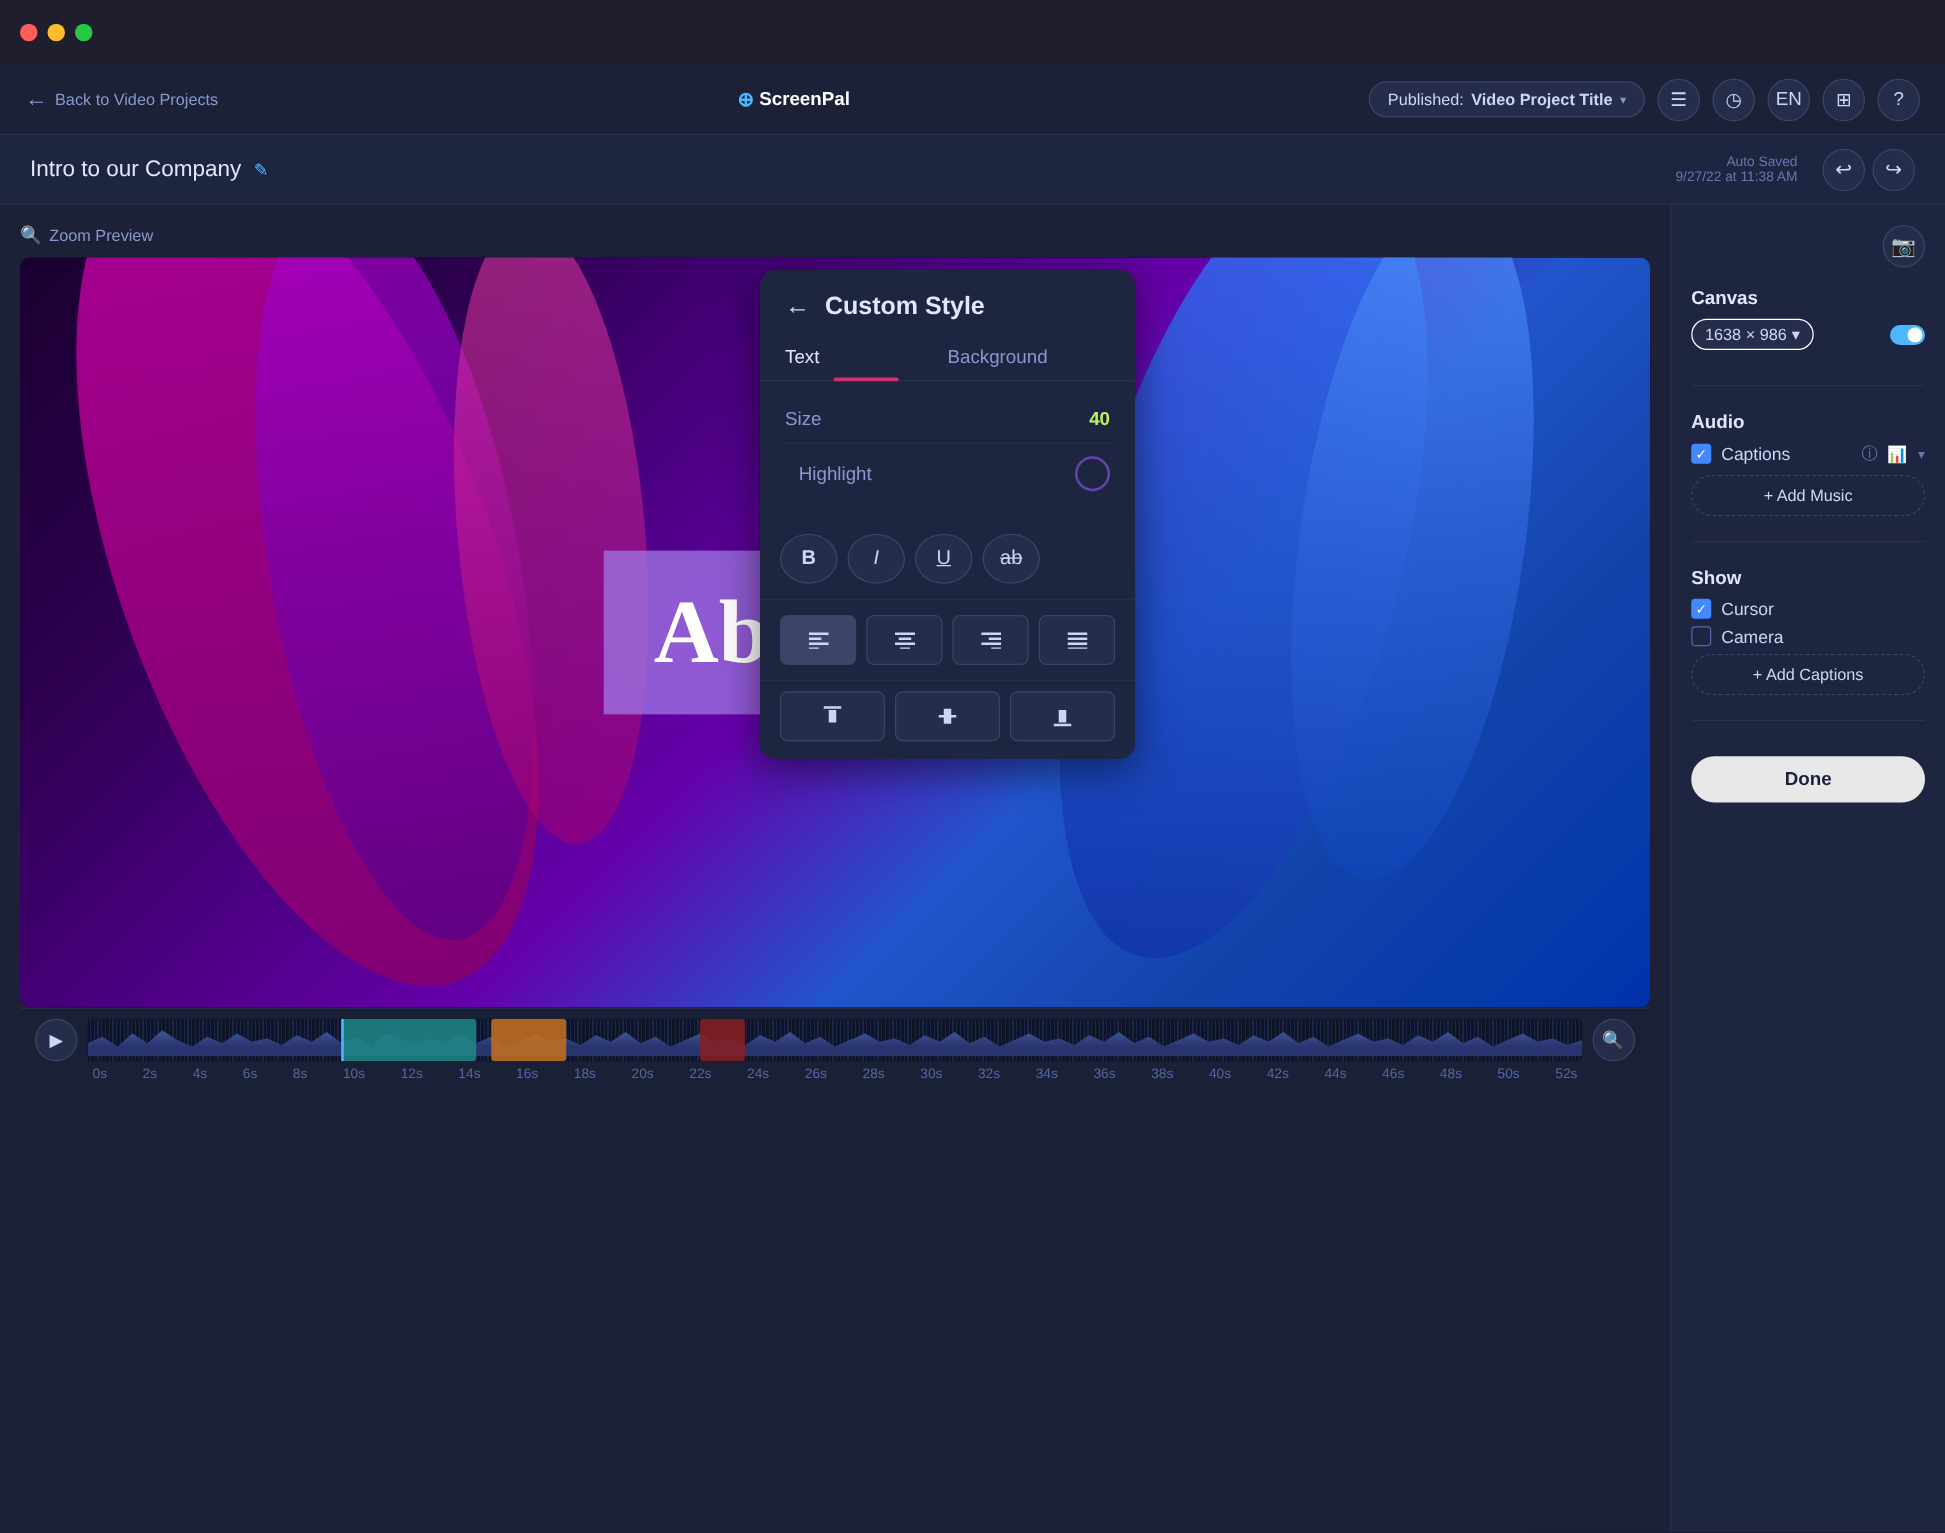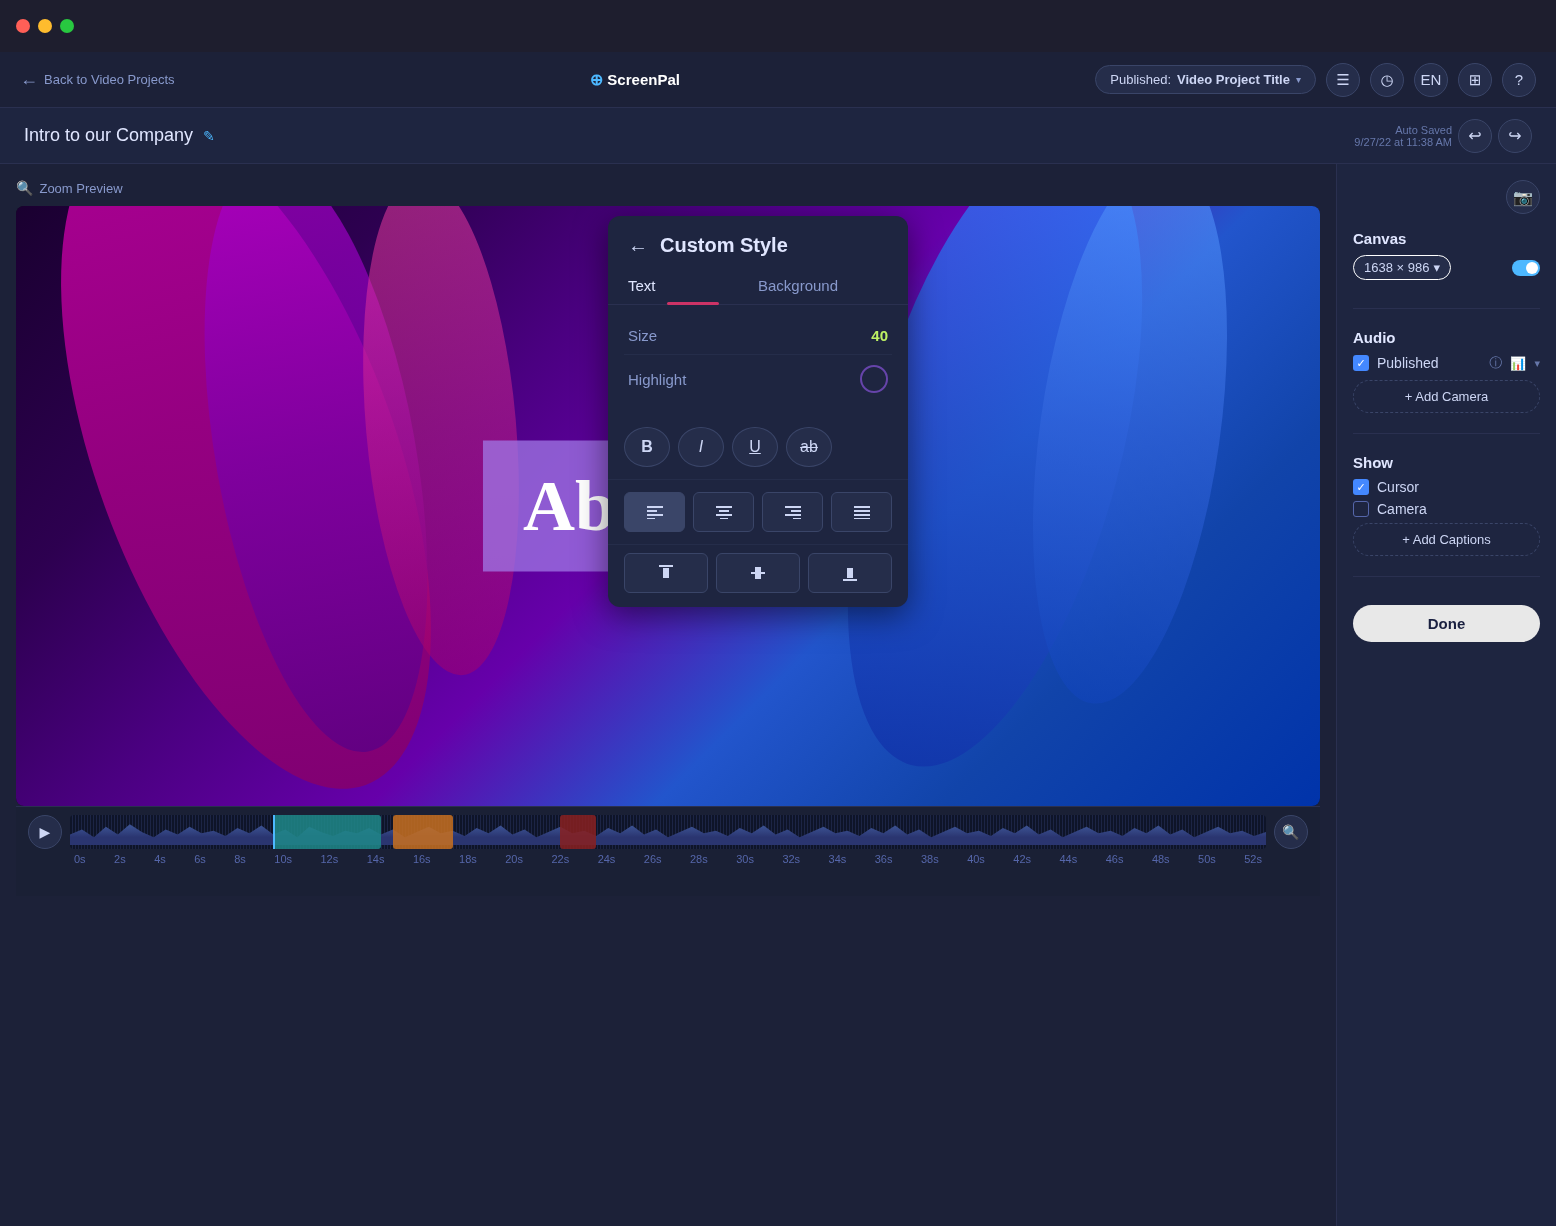--- a/index.html
+++ b/index.html
@@ -94,21 +94,21 @@
     .undo-redo-btn {
       width: 34px; height: 34px;
       border-radius: 50%;
       background: #252d4a;
       border: 1px solid #3a4568;
       color: #cdd6f4;
       display: flex; align-items: center; justify-content: center;
       font-size: 16px;
       cursor: pointer;
     }
-    .project-toolbar-right { display: flex; align-items: center; gap: 6px; justify-content: center; }
+    .project-toolbar-right { display: flex; align-items: center; gap: 20px; justify-content: center; }
 
     
     .main-content {
       display: flex;
       flex: 1;
       overflow: hidden;
     }
 
     
     .editor-area {
@@ -259,21 +259,21 @@
       border-radius: 2px;
     }
     .panel-body { padding: 12px 16px; }
     .panel-row {
       display: flex;
       align-items: center;
       justify-content: space-between;
       padding: 10px 4px;
       border-bottom: 1px solid #252d4a;
     }
-    .panel-row:last-child { border-bottom: none; }
+    .panel-row:last-child { border-bottom: none; margin-left: 11px; }
     .panel-row-label { color: #8899cc; font-size: 15px; }
     .color-circle {
       width: 28px; height: 28px;
       border-radius: 50%;
       background: #ffffff;
       cursor: pointer;
     }
     .highlight-circle {
       width: 28px; height: 28px;
       border-radius: 50%;
@@ -827,27 +827,27 @@
           <div class="toggle-on"></div>
         </div>
       </div>
 
       <div class="divider"></div>
 
       <div>
         <div class="section-title">Audio</div>
         <div class="audio-row">
           <div class="checkbox-checked">✓</div>
-          <span class="narration-label">Published</span>
+          <span class="narration-label">Captions</span>
           <span class="info-icon">ⓘ</span>
           <span class="chart-icon">📊</span>
           <span class="expand-icon">▾</span>
         </div>
         <button class="add-music-btn">
-          <span>+ Add Camera</span>
+          <span>+ Add Music</span>
         </button>
       </div>
 
       <div class="divider"></div>
 
       <div>
         <div class="section-title">Show</div>
         <div class="show-row">
           <div class="checkbox-checked">✓</div>
           <span class="cursor-label">Cursor</span>

